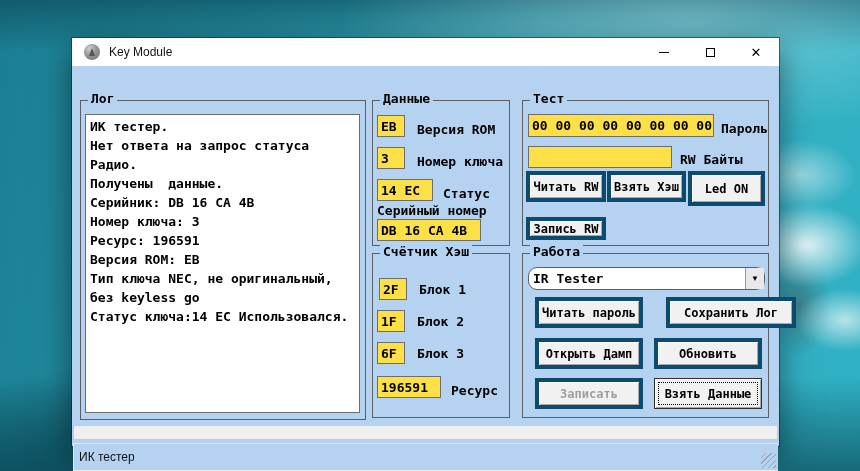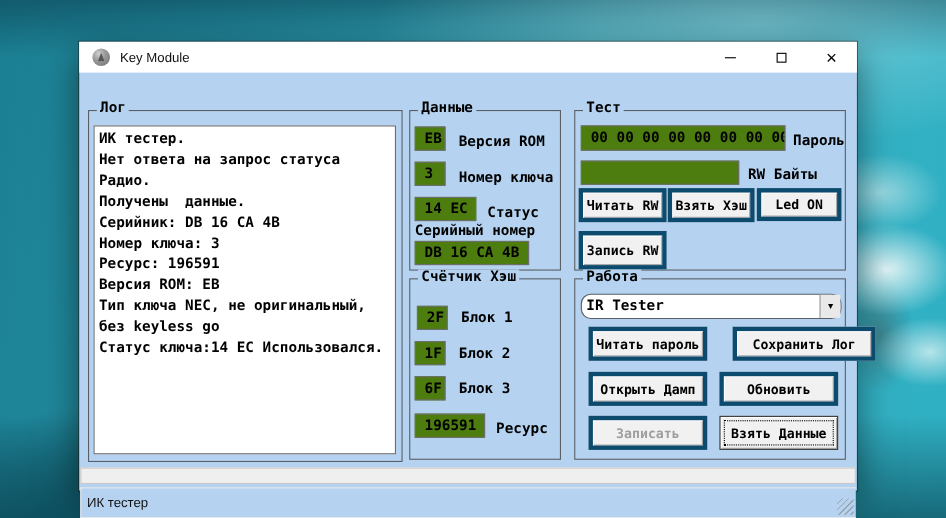--- a/index.html
+++ b/index.html
@@ -49,22 +49,22 @@
   .client { position:relative; flex:1; }
   .mono { font-family:"DejaVu Sans Mono","Liberation Mono",monospace; font-weight:bold; color:#000; }
 
   .group { position:absolute; border:1px solid #5a5f66; }
   .group-title {
     position:absolute; top:-9px; left:7px; background:#b5d3f0; padding:0 3px;
     font-size:13px; line-height:14px; white-space:nowrap;
   }
 
   .field {
-    background:#4d7c0f; border:1px solid #6d6d6d; font-size:13px;
-    padding:1px 8px; display:flex; align-items:center; white-space:nowrap; overflow:hidden;
+    background:#fde047; border:1px solid #6d6d6d; font-size:13px;
+    padding:1px 3px; display:flex; align-items:center; white-space:nowrap; overflow:hidden;
   }
   .lbl { font-size:13px; white-space:nowrap; }
 
   .btn {
     position:absolute; background:#f1f1f1; border:4px solid #0c4a6e;
     box-shadow:inset 1px 1px 0 #ffffff, inset -1px -1px 0 #a8a8a8;
     font-family:"DejaVu Sans Mono","Liberation Mono",monospace; font-weight:bold;
     font-size:12px; color:#000; display:flex; align-items:center; justify-content:center;
     white-space:nowrap; cursor:default;
   }
@@ -189,22 +189,22 @@
         <div class="row" style="left:5px; top:13px;">
           <div class="field mono" style="width:186px; height:23px;">00 00 00 00 00 00 00 00</div>
           <span class="lbl mono" style="margin-left:7px; margin-top:6px;">Пароль</span>
         </div>
         <div class="row" style="left:5px; top:45px;">
           <div class="field mono" style="width:144px; height:22px;"></div>
           <span class="lbl mono" style="margin-left:8px; margin-top:4px;">RW Байты</span>
         </div>
         <div class="btn" style="left:3px; top:70px; width:80px; height:31px;">Читать RW</div>
         <div class="btn" style="left:84px; top:70px; width:79px; height:31px;">Взять Хэш</div>
-        <div class="btn" style="left:165px; top:70px; width:77px; height:30px;">Led ON</div>
-        <div class="btn" style="left:3px; top:109px; width:80px; height:35px;">Запись RW</div>
+        <div class="btn" style="left:165px; top:70px; width:77px; height:35px;">Led ON</div>
+        <div class="btn" style="left:3px; top:116px; width:80px; height:23px;">Запись RW</div>
       </div>
 
       <div class="group" style="left:450px; top:187px; width:247px; height:165px;padding-left:30px;">
         <span class="group-title mono">Работа</span>
         <div class="combo" style="left:5px; top:13px; width:237px; height:23px;border-radius:9px;">
           <div class="combo-text mono">IR Tester</div>
           <div class="combo-arrow">▼</div>
         </div>
         <div class="btn" style="left:12px; top:43px; width:108px; height:31px;">Читать пароль</div>
         <div class="btn" style="left:131px; top:43px; width:130px; height:31px;margin-left:12px;">Сохранить Лог</div>

